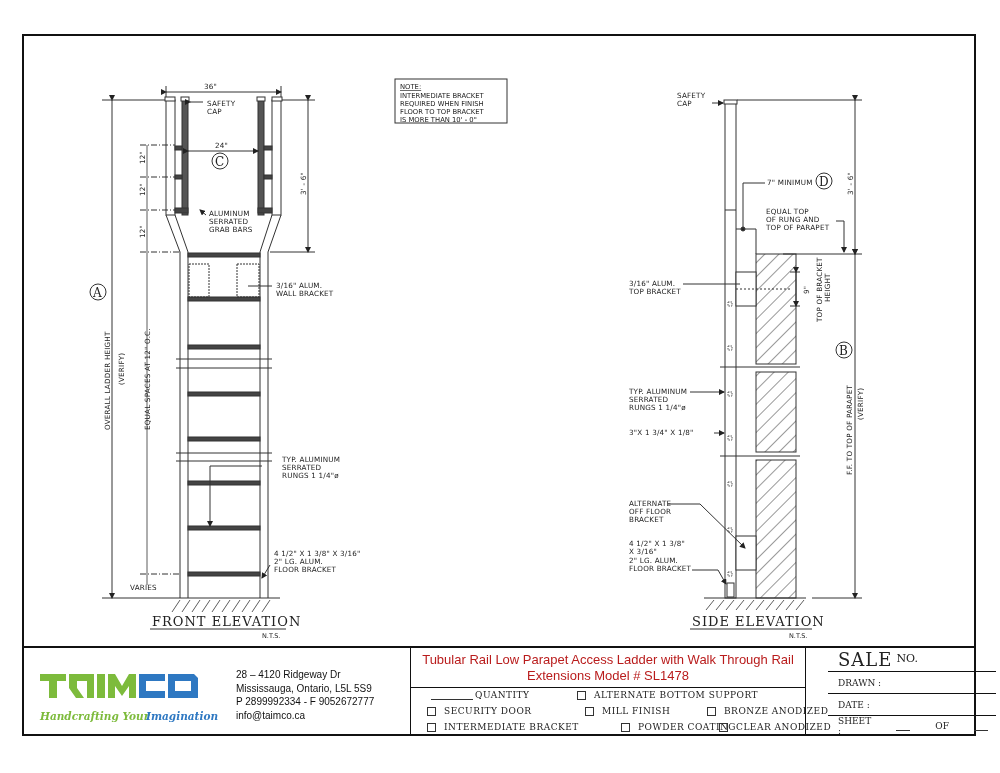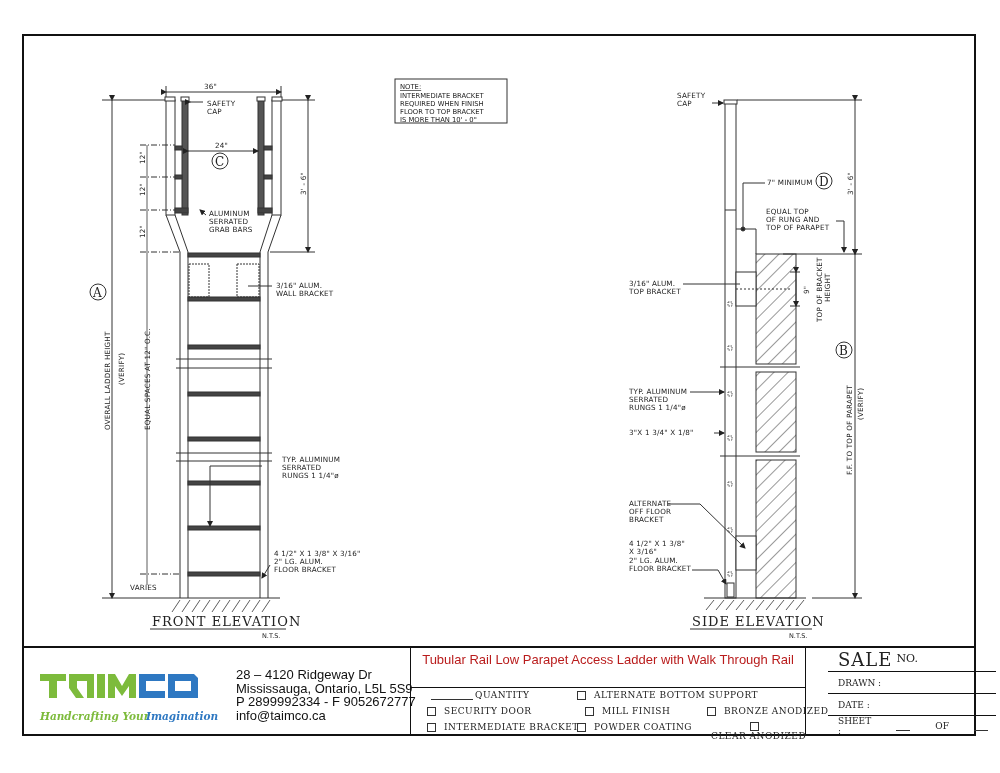--- a/index.html
+++ b/index.html
@@ -6,21 +6,21 @@
   body{width:1000px;height:773px;position:relative;overflow:hidden;font-family:"Liberation Sans",sans-serif;}
   #sheet{position:absolute;left:22px;top:34px;width:954px;height:702px;border:2px solid #111;box-sizing:border-box;}
   #drawing{position:absolute;left:0;top:0;width:1000px;height:773px;}
   .cad{font-family:"DejaVu Sans",sans-serif;font-size:7.2px;fill:#222;letter-spacing:0.2px;}
   .cad-s{font-family:"DejaVu Sans",sans-serif;font-size:6.8px;fill:#222;}
   .title-serif{font-family:"DejaVu Serif",serif;font-size:13px;fill:#222;letter-spacing:1px;}
   .nts{font-family:"DejaVu Sans",sans-serif;font-size:6.5px;fill:#222;}
   .bubble{font-family:"DejaVu Serif",serif;font-size:12px;fill:#222;}
   #titleblock{position:absolute;left:22px;top:646px;width:954px;height:90px;border-top:2px solid #111;box-sizing:border-box;}
   .tb-logo{position:absolute;left:0;top:4px;width:200px;height:68px;}
-  .tb-address{position:absolute;left:214px;top:20px;font-family:"Liberation Sans",sans-serif;font-size:13px;line-height:13.5px;color:#111;}
+  .tb-address{position:absolute;left:214px;top:20px;font-family:"Liberation Sans",sans-serif;font-size:10px;line-height:13.5px;color:#111;}
   .tb-center{position:absolute;left:388px;top:0;width:396px;height:88px;border-left:1.5px solid #111;border-right:1.5px solid #111;box-sizing:border-box;}
   .tb-title{height:40px;border-bottom:1.5px solid #111;box-sizing:border-box;text-align:center;font-family:"Liberation Sans",sans-serif;font-size:13px;line-height:16px;color:#b91c1c;padding-top:4px;}
   .tb-options{position:relative;height:48px;font-family:"DejaVu Serif",serif;font-size:9px;color:#222;letter-spacing:0.5px;}
   .opt{position:absolute;display:flex;align-items:center;white-space:nowrap;}
   .cbox{display:inline-block;width:9px;height:9px;border:1px solid #333;margin-right:8px;box-sizing:border-box;}
   .qty-line{display:inline-block;width:42px;border-bottom:1px solid #333;margin-right:2px;height:8px;}
   .tb-right{position:absolute;left:806px;top:0;width:168px;height:88px;}
   .tb-row{border-bottom:1px solid #111;box-sizing:border-box;font-family:"DejaVu Serif",serif;font-size:9px;color:#222;padding-left:10px;display:flex;align-items:center;}
   .tb-row:last-child{border-bottom:none;}
   .sale{font-size:18px;letter-spacing:1px;}
@@ -297,20 +297,21 @@
   <div class="tb-address">
     <div>28 – 4120 Ridgeway Dr</div>
     <div>Mississauga, Ontario, L5L 5S9</div>
     <div>P 2899992334 - F 9052672777</div>
     <div>info@taimco.ca</div>
   </div>
 
   <div class="tb-center">
     <div class="tb-title">
       <div>Tubular Rail Low Parapet Access Ladder with Walk Through Rail</div>
+      <div>Extensions Model # SL1478</div>
     </div>
     <div class="tb-options">
       <div class="opt" style="left:20px;top:2px;">
         <span class="qty-line"></span>
         <span>QUANTITY</span>
       </div>
       <div class="opt" style="left:166px;top:2px;align-items:flex-end;">
         <span class="cbox"></span>
         <span>ALTERNATE BOTTOM SUPPORT</span>
       </div>
@@ -323,25 +324,25 @@
         <span>MILL FINISH</span>
       </div>
       <div class="opt" style="left:296px;top:18px;">
         <span class="cbox"></span>
         <span>BRONZE ANODIZED</span>
       </div>
       <div class="opt" style="left:16px;top:34px;">
         <span class="cbox"></span>
         <span>INTERMEDIATE BRACKET</span>
       </div>
-      <div class="opt" style="left:166px;top:34px;">
+      <div class="opt" style="left:166px;top:34px;padding-left:44px;">
         <span class="cbox"></span>
         <span>POWDER COATING</span>
       </div>
-      <div class="opt" style="left:300px;top:34px;flex-direction:column;">
+      <div class="opt" style="left:308px;top:34px;">
         <span class="cbox"></span>
         <span>CLEAR ANODIZED</span>
       </div>
     </div>
   </div>
 
   <div class="tb-right">
     <div class="tb-row" style="height:24px;">
       <span class="sale">SALE</span>
       <span class="sale-no">NO.</span>

